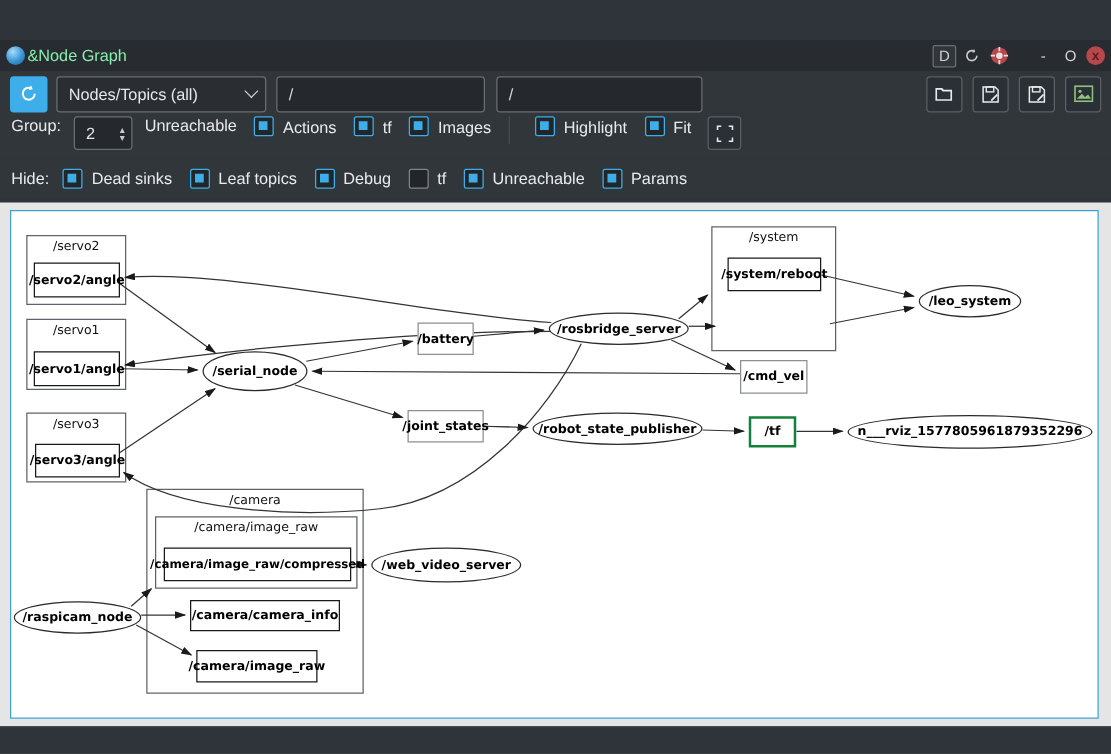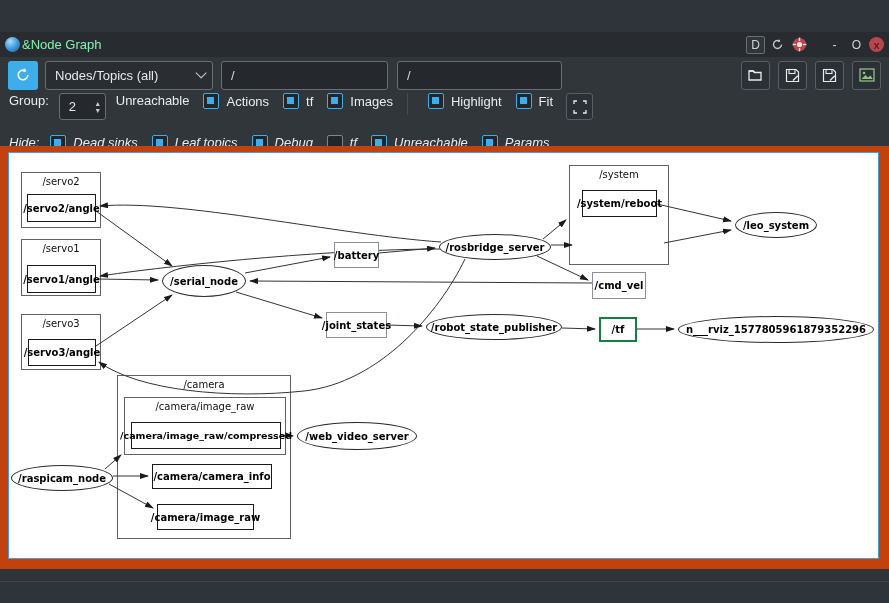--- a/index.html
+++ b/index.html
@@ -46,39 +46,39 @@
     display:flex; align-items:center; padding:0 9px; color:#d7dadd; margin-right:9px; }
   .tinput.f1 { width:167px; } .tinput.f2 { width:165px; }
   .tool-spacer { flex:1; }
   .icon-btn { width:29px; height:29px; background:#2b3036; border:1px solid #5a5f65;
     border-radius:3px; display:flex; align-items:center; justify-content:center; margin-left:8px; }
 
   
   .optrow { position:absolute; left:0; top:93px; width:100%; height:34px;
     background:#31363b; display:flex; align-items:flex-start; padding:0 9px; }
   .hiderow { position:absolute; left:0; top:127px; width:100%; height:31px;
-    background:#31363b; display:flex; align-items:center; padding:0 9px;font-style:italic; }
+    background:#31363b; display:flex; align-items:center; padding:0 9px; }
   .lbl { color:#e9ebed; }
   .spin { width:47px; height:27px; background:#25292d; border:1px solid #696e73; border-radius:3px;
     display:flex; align-items:center; margin:0 10px; }
   .spin .spin-val { flex:1; padding-left:9px; color:#e6e8ea; }
   .spin .arrows { display:flex; flex-direction:column; align-items:center; padding-right:5px;
     font-size:8px; line-height:7px; color:#c8ccd0; }
   .cb { width:16px; height:16px; border:1.5px solid #80858a; border-radius:2px;
     background:#232629; position:relative; flex:0 0 auto; }
   .cb.checked { border-color:#3daee9; }
   .cb.checked::after { content:""; position:absolute; left:3px; top:3px; width:7px; height:7px;
     background:#3daee9; }
   .cb-item { display:flex; align-items:center; gap:7px; margin-left:14px; }
   .vsep { width:1px; height:22px; background:#464b50; margin:0 6px 0 14px; }
   .fit-btn { width:27px; height:27px; background:#2b3036; border:1px solid #5a5f65; border-radius:3px;
     display:flex; align-items:center; justify-content:center; margin-left:13px; }
 
   
-  .graph-area { position:absolute; left:0; top:146px; width:100%; height:423px; background:#c2410c; }
+  .graph-area { position:absolute; left:0; top:162px; width:100%; height:423px; background:#e5e5e5; }
   .canvas { position:absolute; left:8px; top:6px; width:871px; height:407px;
     background:#ffffff; border:1.5px solid #41a0d0; }
   .bottom-strip { position:absolute; left:0; top:581px; width:100%; height:22px;
     background:#2f343a; border-top:1px solid #3e434a; }
 
   .cluster { position:absolute; border:1px solid #5f6368; background:#fff; z-index:1; }
   .clabel { position:absolute; top:3px; left:0; width:100%; text-align:center;
     font-family:"DejaVu Sans", sans-serif; font-size:10px; color:#101010; }
   svg.edges { position:absolute; left:0; top:0; z-index:2; }
   .gnode { position:absolute; z-index:3; display:flex; align-items:center; justify-content:center;

